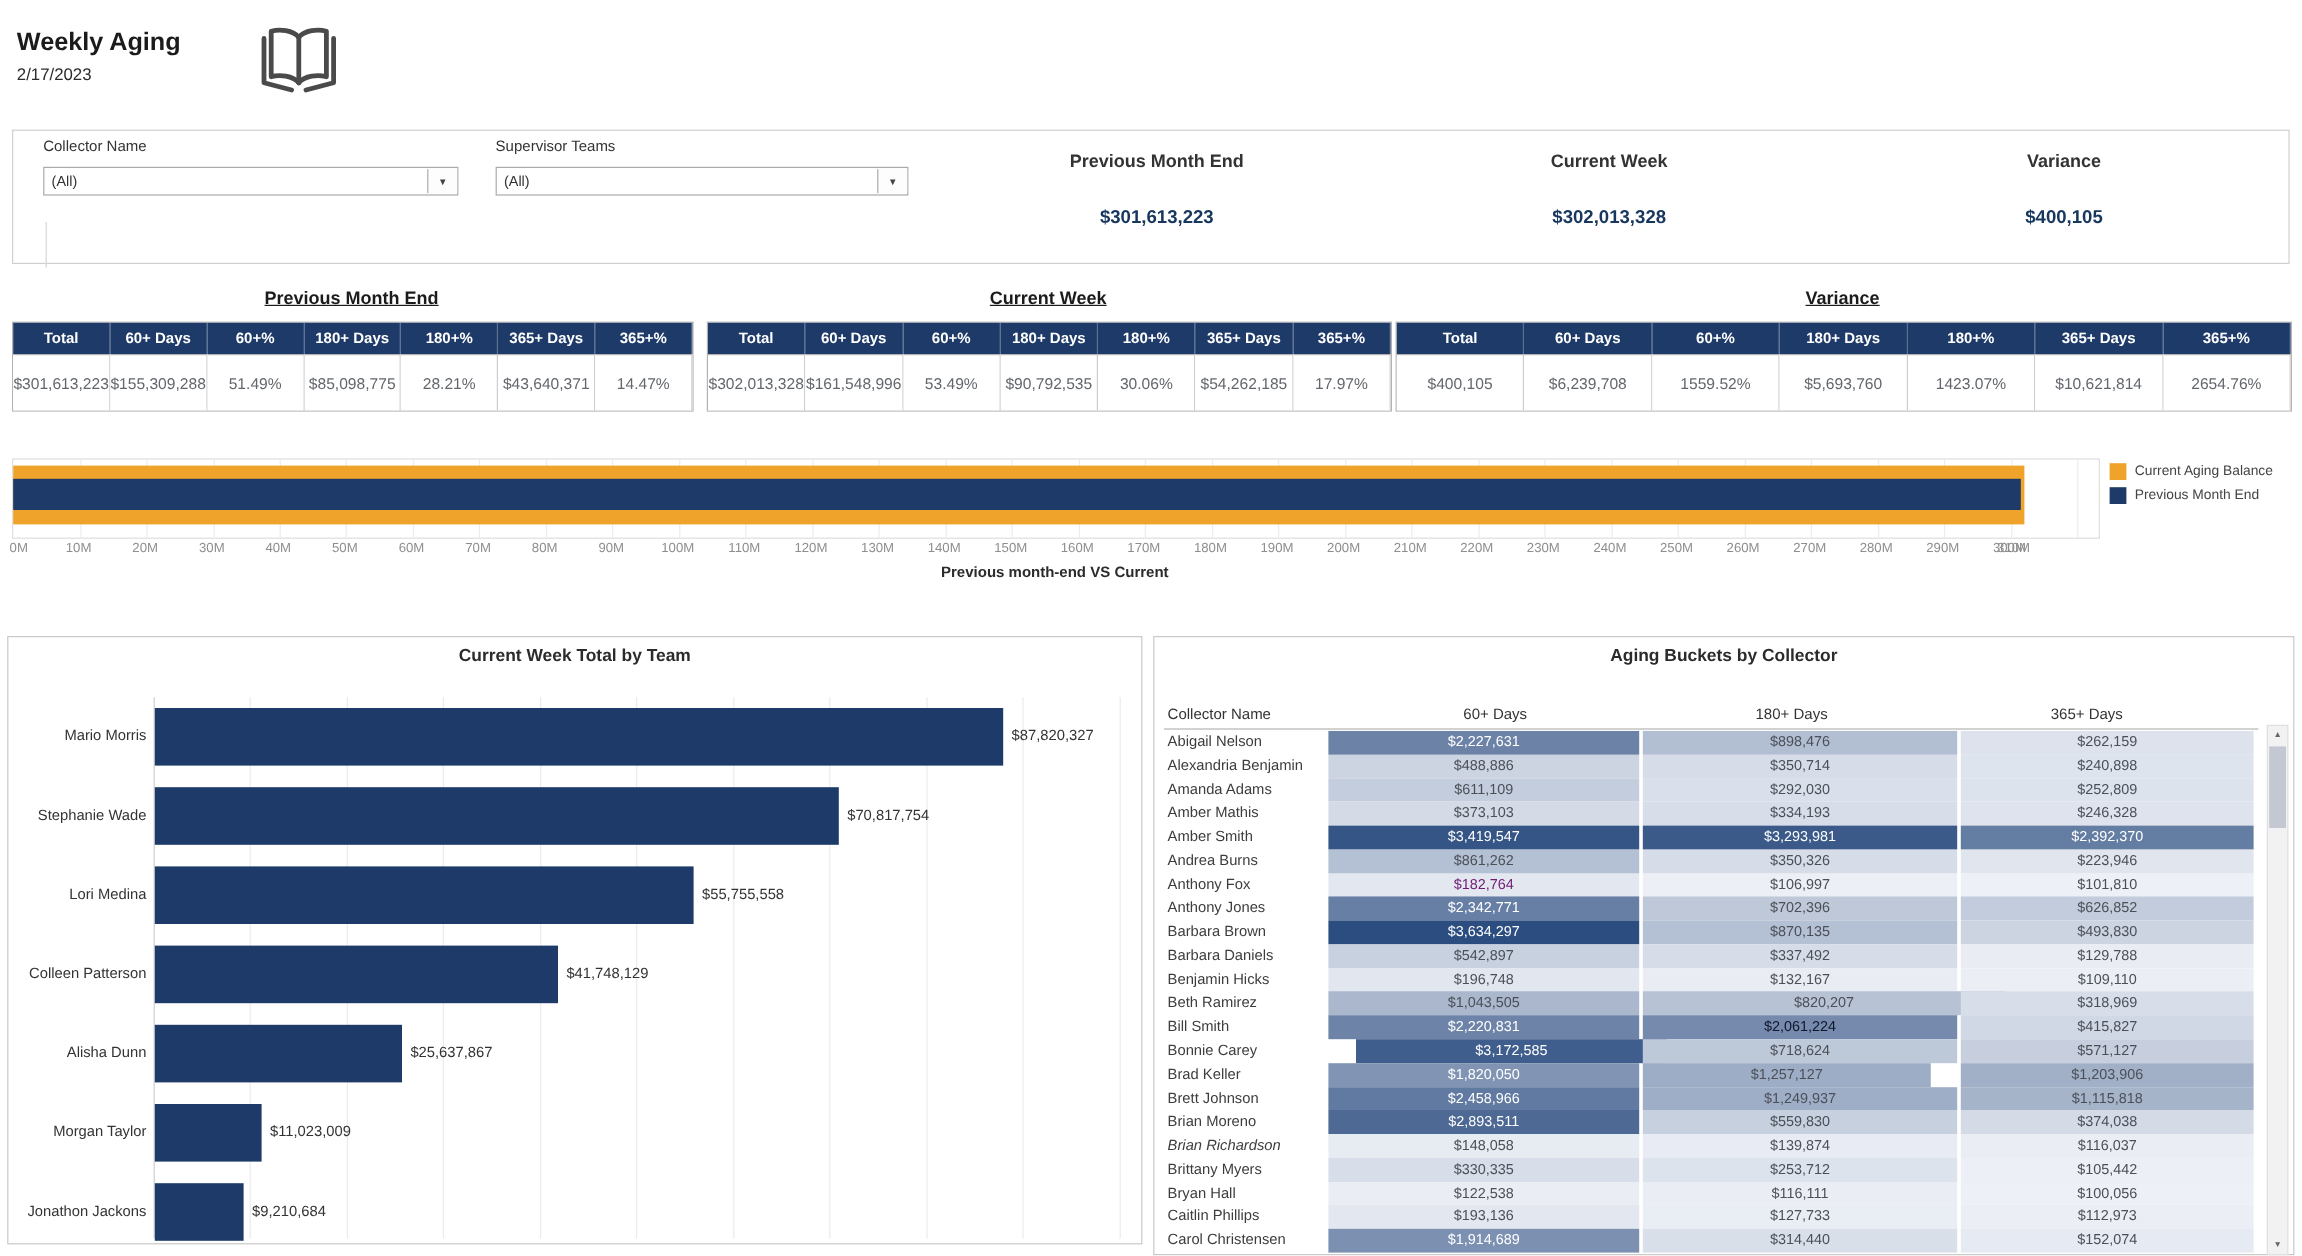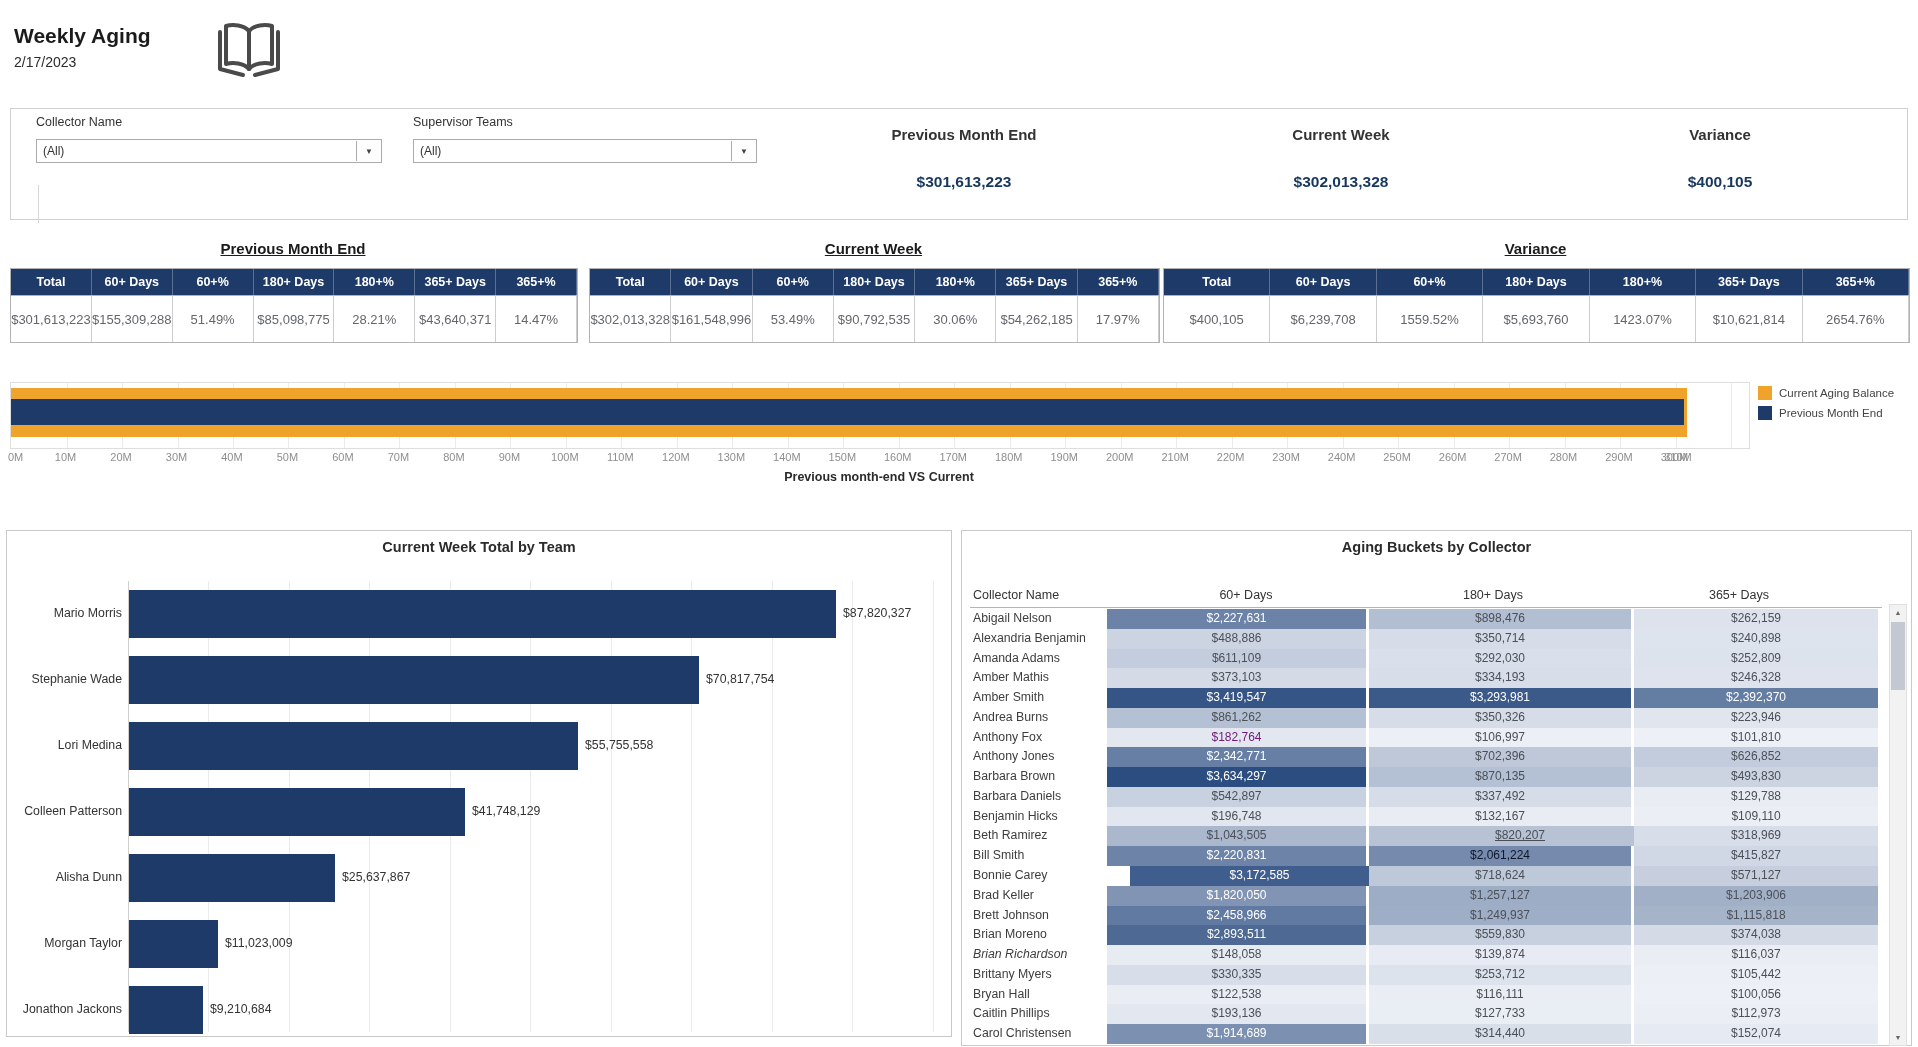--- a/index.html
+++ b/index.html
@@ -321,39 +321,39 @@
         </div>
         <div class="hm-row" style="top: 197.7px; height: 19.77px;">
           <div class="hm-name" style="line-height: 19.77px;">Benjamin Hicks</div>
           <div class="hm-cell" style="left: 145px; width: 259px; height: 19.77px; line-height: 19.77px; background: rgb(226, 231, 239); color: rgb(75, 80, 88);">$196,748</div>
           <div class="hm-cell" style="left: 407px; width: 262px; height: 19.77px; line-height: 19.77px; background: rgb(233, 236, 243); color: rgb(75, 80, 88);">$132,167</div>
           <div class="hm-cell" style="left: 672px; width: 244px; height: 19.77px; line-height: 19.77px; background: rgb(235, 239, 245); color: rgb(75, 80, 88);">$109,110</div>
         </div>
         <div class="hm-row" style="top: 217.47px; height: 19.77px;">
           <div class="hm-name" style="line-height: 19.77px;">Beth Ramirez</div>
           <div class="hm-cell" style="left: 145px; width: 259px; height: 19.77px; line-height: 19.77px; background: rgb(170, 183, 205); color: rgb(75, 80, 88);">$1,043,505</div>
-          <div class="hm-cell" style="left: 407px; width: 302px; height: 19.77px; line-height: 19.77px; background: rgb(183, 194, 213); color: rgb(75, 80, 88); text-decoration: underline;">$820,207</div>
+          <div class="hm-cell" style="left: 407px; width: 302px; height: 19.77px; line-height: 19.77px; background: rgb(183, 194, 213); color: rgb(75, 80, 88);">$820,207</div>
           <div class="hm-cell" style="left: 672px; width: 244px; height: 19.77px; line-height: 19.77px; background: rgb(216, 222, 233); color: rgb(75, 80, 88);">$318,969</div>
         </div>
         <div class="hm-row" style="top: 237.24px; height: 19.77px;">
           <div class="hm-name" style="line-height: 19.77px;">Bill Smith</div>
           <div class="hm-cell" style="left: 145px; width: 259px; height: 19.77px; line-height: 19.77px; background: rgb(109, 132, 168); color: rgb(255, 255, 255);">$2,220,831</div>
           <div class="hm-cell" style="left: 407px; width: 262px; height: 19.77px; line-height: 19.77px; background: rgb(117, 138, 172); color: #0f172a;">$2,061,224</div>
           <div class="hm-cell" style="left: 672px; width: 244px; height: 19.77px; line-height: 19.77px; background: rgb(209, 216, 229); color: rgb(75, 80, 88);">$415,827</div>
         </div>
         <div class="hm-row" style="top: 257.01px; height: 19.77px;">
           <div class="hm-name" style="line-height: 19.77px;">Bonnie Carey</div>
           <div class="hm-cell" style="left: 145px; width: 259px; height: 19.77px; line-height: 19.77px; background: rgb(64, 94, 141); color: rgb(255, 255, 255); margin-left: 23px;">$3,172,585</div>
           <div class="hm-cell" style="left: 407px; width: 262px; height: 19.77px; line-height: 19.77px; background: rgb(189, 200, 217); color: rgb(75, 80, 88);">$718,624</div>
           <div class="hm-cell" style="left: 672px; width: 244px; height: 19.77px; line-height: 19.77px; background: rgb(199, 207, 222); color: rgb(75, 80, 88);">$571,127</div>
         </div>
         <div class="hm-row" style="top: 276.78px; height: 19.77px;">
           <div class="hm-name" style="line-height: 19.77px;">Brad Keller</div>
           <div class="hm-cell" style="left: 145px; width: 259px; height: 19.77px; line-height: 19.77px; background: rgb(129, 148, 180); color: rgb(255, 255, 255);">$1,820,050</div>
-          <div class="hm-cell" style="left: 407px; width: 262px; height: 19.77px; line-height: 19.77px; background: rgb(158, 173, 198); color: rgb(75, 80, 88);">$1,257,127</div>
+          <div class="hm-cell" style="left: 407px; width: 240px; height: 19.77px; line-height: 19.77px; background: rgb(158, 173, 198); color: rgb(75, 80, 88);">$1,257,127</div>
           <div class="hm-cell" style="left: 672px; width: 244px; height: 19.77px; line-height: 19.77px; background: rgb(161, 176, 199); color: rgb(75, 80, 88);">$1,203,906</div>
         </div>
         <div class="hm-row" style="top: 296.55px; height: 19.77px;">
           <div class="hm-name" style="line-height: 19.77px;">Brett Johnson</div>
           <div class="hm-cell" style="left: 145px; width: 259px; height: 19.77px; line-height: 19.77px; background: rgb(97, 122, 161); color: rgb(255, 255, 255);">$2,458,966</div>
           <div class="hm-cell" style="left: 407px; width: 262px; height: 19.77px; line-height: 19.77px; background: rgb(158, 174, 198); color: rgb(75, 80, 88);">$1,249,937</div>
           <div class="hm-cell" style="left: 672px; width: 244px; height: 19.77px; line-height: 19.77px; background: rgb(166, 180, 202); color: rgb(75, 80, 88);">$1,115,818</div>
         </div>
         <div class="hm-row" style="top: 316.32px; height: 19.77px;">
           <div class="hm-name" style="line-height: 19.77px;">Brian Moreno</div>

